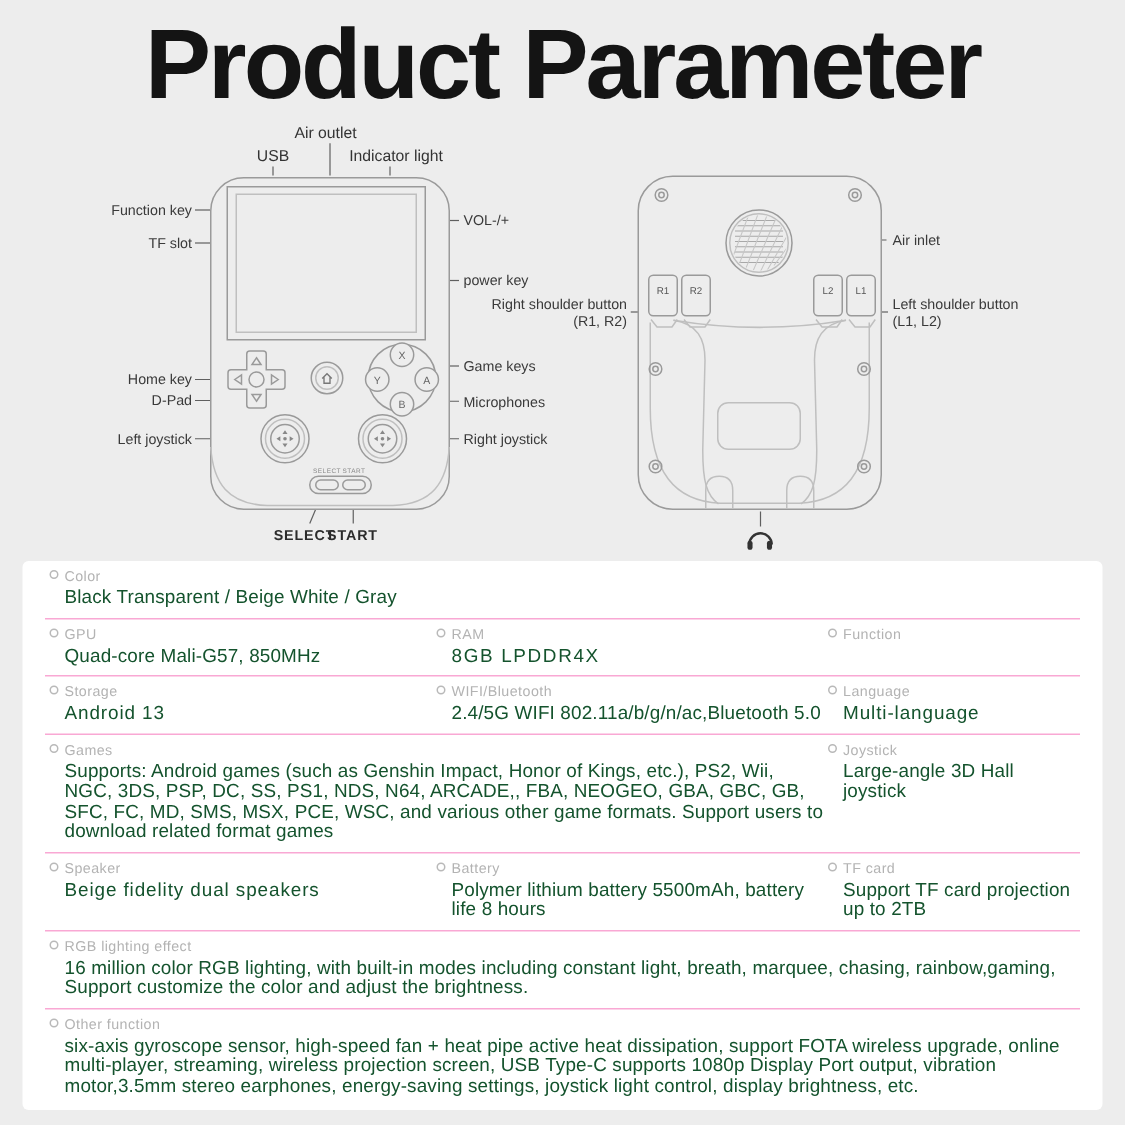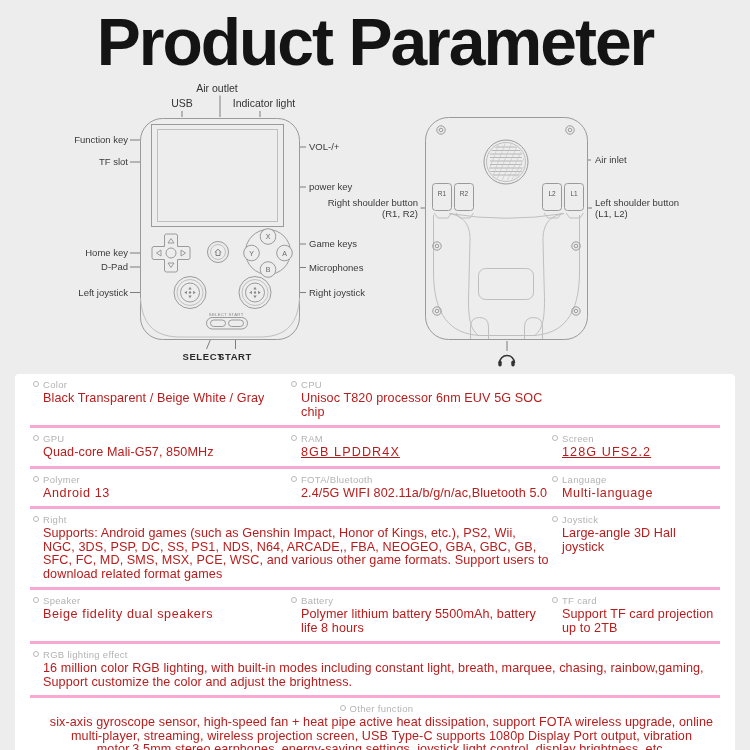--- a/index.html
+++ b/index.html
@@ -14,31 +14,31 @@
   .co{stroke:#5f5f5f;stroke-width:.8;fill:none;}
   .ct{font-size:9.5px;fill:#3a3a3a;}
   .ctb{font-size:10.5px;fill:#333;}
   .btl{font-size:6.5px;fill:#555;text-anchor:middle;}
   .abxy{font-size:7px;fill:#666;text-anchor:middle;}
   .tiny{font-size:4.3px;fill:#8a8a8a;letter-spacing:.3px;text-anchor:middle;}
   .ss{font-size:9.5px;fill:#2b2b2b;font-weight:bold;letter-spacing:.6px;text-anchor:middle;}
   .card{position:absolute;top:374px;left:15px;width:720px;min-height:366px;background:#ffffff;
         border-radius:4px;box-sizing:border-box;}
   .row{margin:0 15px;padding:6px 0 6px 0;display:grid;grid-template-columns:258px 261px auto;}
-  .row + .row{border-top:3px solid #f9a8d4;}
+  .row + .row{border-top:1px solid #f9a8d4;}
   .row.span2{grid-template-columns:519px auto;}
   .row.span3{display:block;}
   .cell{padding-left:3px;box-sizing:border-box;}
   .lab{font-size:9.5px;line-height:10px;color:#b3b3b3;letter-spacing:.3px;}
   .b{display:inline-block;width:4px;height:4px;border:1px solid #b9b9b9;border-radius:50%;
      margin-right:4px;position:relative;top:-1px;}
-  .val{font-size:12.6px;line-height:13.5px;color:#b91c1c;margin-top:2px;padding-left:10px;letter-spacing:.1px;}
-  .ls1 .val{letter-spacing:1.1px;text-decoration:underline;}
+  .val{font-size:12.6px;line-height:13.5px;color:#14532d;margin-top:2px;padding-left:10px;letter-spacing:.1px;}
+  .ls1 .val{letter-spacing:1.1px;}
   .ls05 .val{letter-spacing:.6px;}
-  .pb1{padding-bottom:1px;text-align:center;}
+  .pb1{padding-bottom:1px;}
 </style>
 </head>
 <body>
 
 <div class="stage">
 
   <div class="title">Product Parameter</div>
 
   <svg width="750" height="294" viewBox="0 78 750 294">
 
@@ -221,59 +221,54 @@
     </g>
   </svg>
 
   <div class="card">
 
     <div class="row">
       <div class="cell">
         <div class="lab"><span class="b"></span><span>Color</span></div>
         <div class="val">Black Transparent / Beige White / Gray</div>
       </div>
-      <div class="cell">
-        <div class="lab"><span class="b"></span><span>CPU</span></div>
-        <div class="val">Unisoc T820 processor 6nm EUV 5G SOC chip</div>
-      </div>
     </div>
 
     <div class="row">
       <div class="cell">
         <div class="lab"><span class="b"></span><span>GPU</span></div>
         <div class="val">Quad-core Mali-G57, 850MHz</div>
       </div>
       <div class="cell ls1">
         <div class="lab"><span class="b"></span><span>RAM</span></div>
         <div class="val">8GB LPDDR4X</div>
       </div>
       <div class="cell ls1">
-        <div class="lab"><span class="b"></span><span>Screen</span></div>
-        <div class="val">128G UFS2.2</div>
+        <div class="lab"><span class="b"></span><span>Function</span></div>
       </div>
     </div>
 
     <div class="row">
       <div class="cell ls05">
-        <div class="lab"><span class="b"></span><span>Polymer</span></div>
+        <div class="lab"><span class="b"></span><span>Storage</span></div>
         <div class="val">Android 13</div>
       </div>
       <div class="cell">
-        <div class="lab"><span class="b"></span><span>FOTA/Bluetooth</span></div>
+        <div class="lab"><span class="b"></span><span>WIFI/Bluetooth</span></div>
         <div class="val">2.4/5G WIFI 802.11a/b/g/n/ac,Bluetooth 5.0</div>
       </div>
       <div class="cell ls05">
         <div class="lab"><span class="b"></span><span>Language</span></div>
         <div class="val">Multi-language</div>
       </div>
     </div>
 
     <div class="row span2">
       <div class="cell">
-        <div class="lab"><span class="b"></span><span>Right</span></div>
+        <div class="lab"><span class="b"></span><span>Games</span></div>
         <div class="val">Supports: Android games (such as Genshin Impact, Honor of Kings, etc.), PS2, Wii, NGC, 3DS, PSP, DC, SS, PS1, NDS, N64, ARCADE,, FBA, NEOGEO, GBA, GBC, GB, SFC, FC, MD, SMS, MSX, PCE, WSC, and various other game formats. Support users to download related format games</div>
       </div>
       <div class="cell">
         <div class="lab"><span class="b"></span><span>Joystick</span></div>
         <div class="val">Large-angle 3D Hall joystick</div>
       </div>
     </div>
 
     <div class="row">
       <div class="cell ls05">

